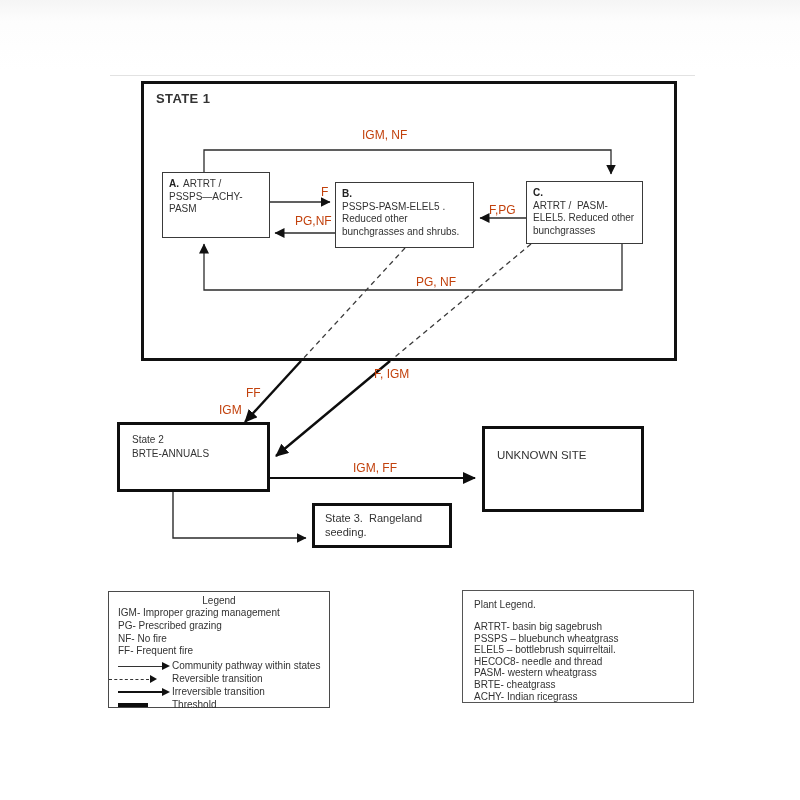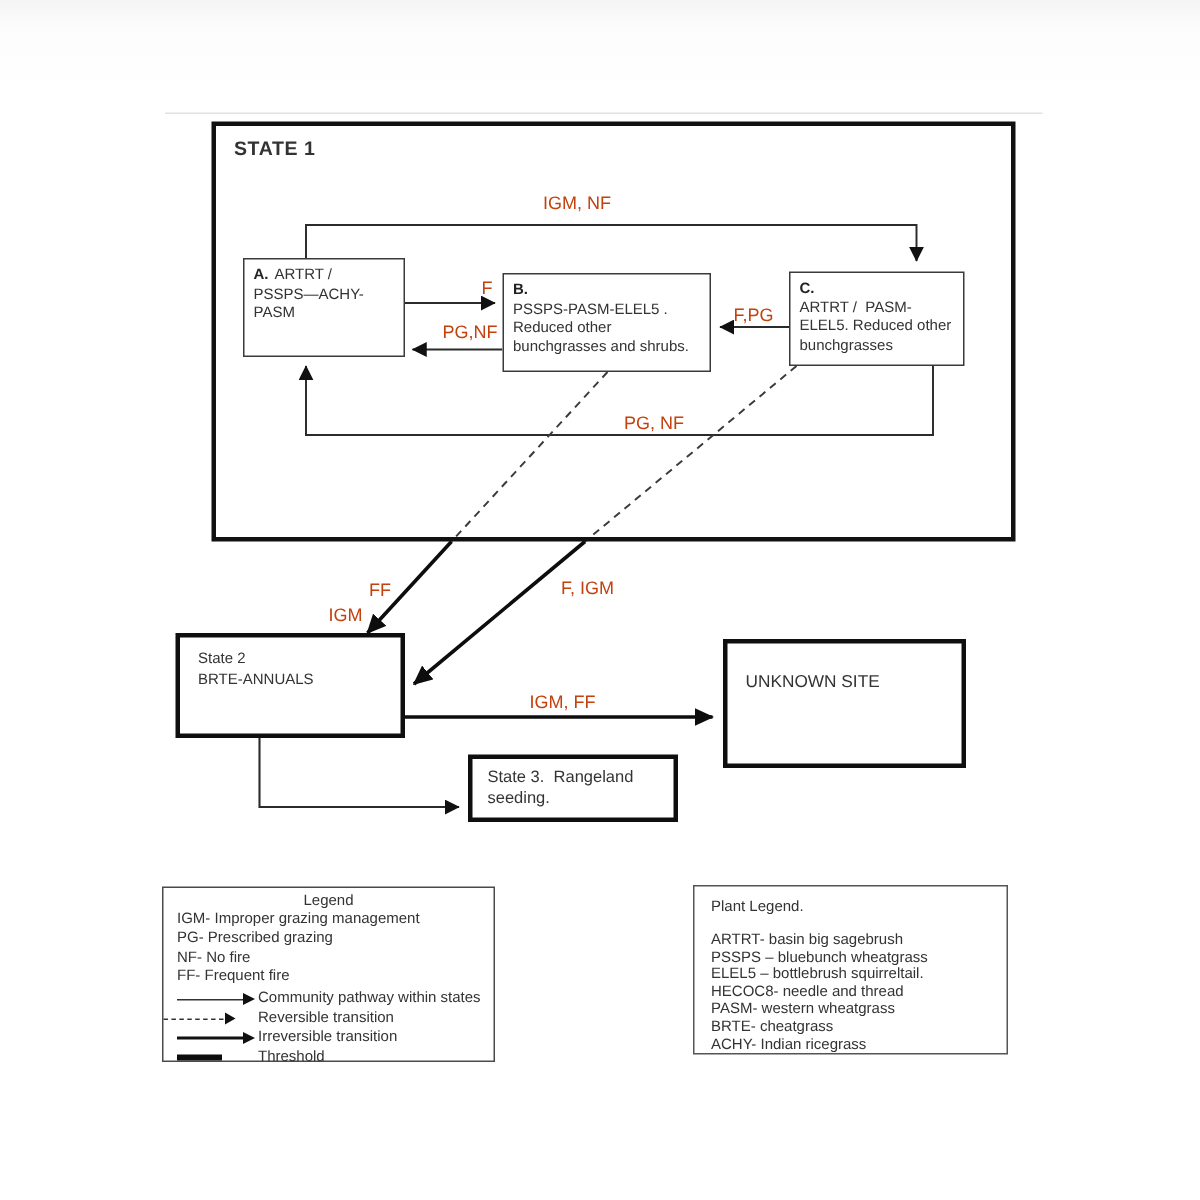--- a/index.html
+++ b/index.html
@@ -42,21 +42,21 @@
 
   
   .lbl { position:absolute; font-size:12px; color:#c2410c; white-space:pre; }
   .lbl-igm-nf  { left:362px; top:128px; }
   .lbl-f       { left:321px; top:185px; }
   .lbl-pgnf    { left:295px; top:214px; }
   .lbl-fpg     { left:489px; top:203px; }
   .lbl-pg-nf   { left:416px; top:275px; }
   .lbl-ff      { left:246px; top:386px; }
   .lbl-igm     { left:219px; top:403px; }
-  .lbl-f-igm   { left:374px; top:385px; }
+  .lbl-f-igm   { left:374px; top:367px; }
   .lbl-igm-ff  { left:353px; top:461px; }
 
   
   .legend { left:108px; top:591px; width:222px; height:117px; border:1.5px solid #4a4a4a; font-size:10px; color:#333; }
   .legend-title { text-align:center; margin-top:3px; line-height:12px; }
   .legend-abbr { margin-left:9px; line-height:12.8px; }
   .legend-row { display:flex; align-items:flex-end; height:13px; }
   .legend-row .row-label { margin-left:2px; white-space:nowrap; }
   .sw { width:52px; height:10px; position:relative; flex:none; margin-left:9px; }
   .sw::before { content:""; position:absolute; left:0; top:4.5px; width:44px; }
@@ -64,21 +64,21 @@
                 border-left:8px solid #111; border-top:4.5px solid transparent; border-bottom:4.5px solid transparent; }
   .sw-community::before   { border-top:1.2px solid #333; }
   .sw-reversible          { margin-left:0; width:61px; }
   .sw-reversible::before  { border-top:1.6px dashed #333; width:40px; }
   .sw-reversible::after   { left:41px; border-left-width:7px; }
   .sw-irreversible::before{ border-top:2.6px solid #111; top:3.6px; }
   .sw-threshold::before   { border-top:4.6px solid #0d0d0d; width:30px; top:2.6px; }
   .sw-threshold::after    { display:none; }
 
   
-  .plant { left:462px; top:590px; width:210px; height:113px; border:1.2px solid #555; font-size:10px; color:#333; padding:8px 0 0 11px; }
+  .plant { left:462px; top:590px; width:232px; height:113px; border:1.2px solid #555; font-size:10px; color:#333; padding:8px 0 0 11px; }
   .plant-title { margin-bottom:11px; }
   .plant-item { line-height:11.6px; }
 </style>
 </head>
 <body>
 
 <div class="canvas">
 
   <div class="top-band"></div>
   <div class="scan-line"></div>

